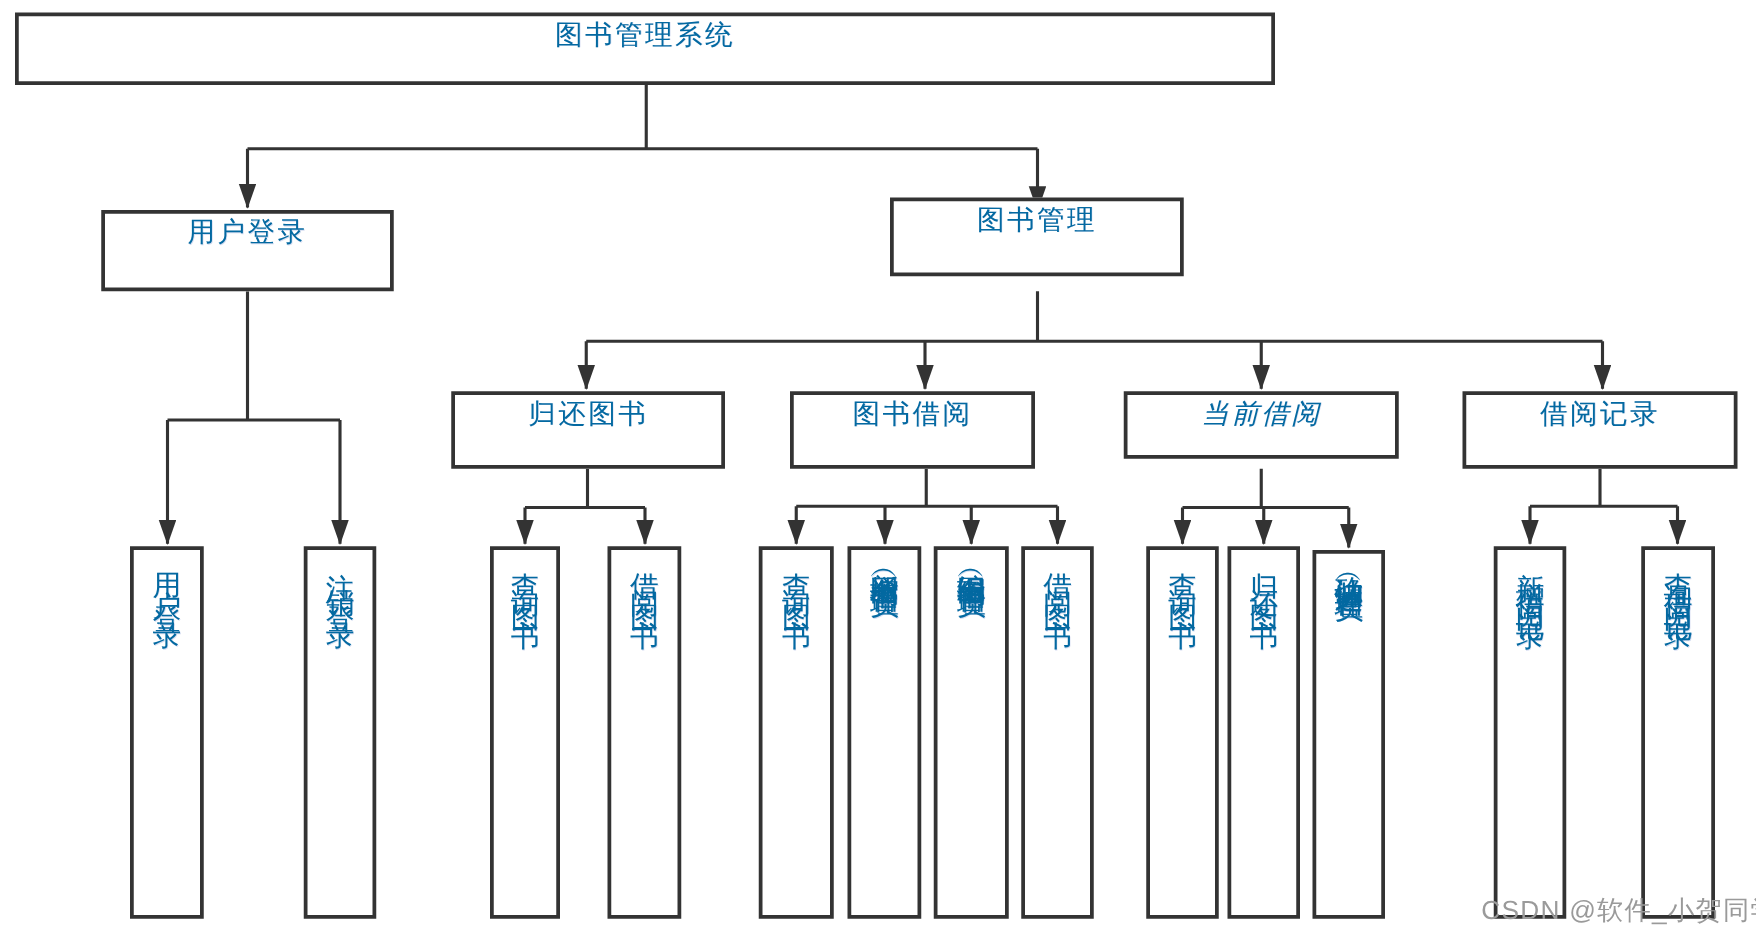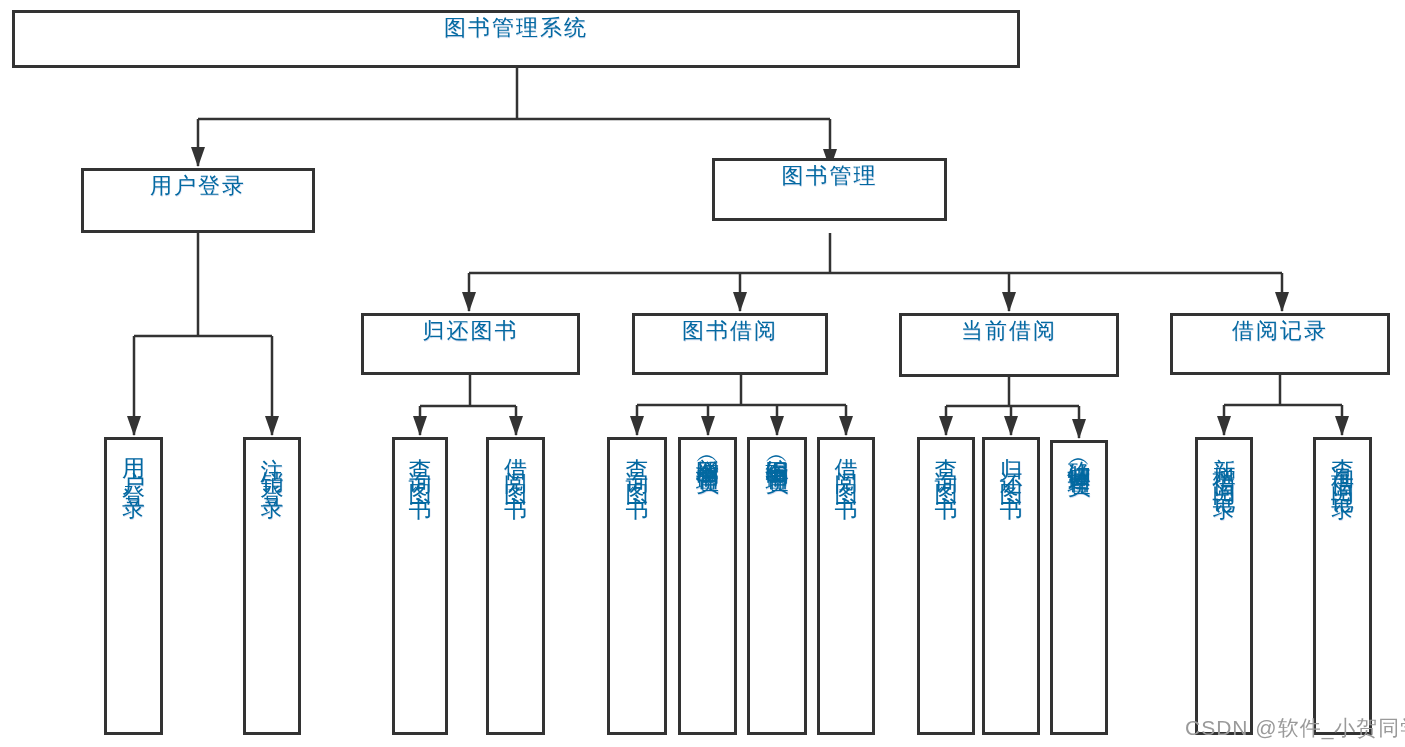--- a/index.html
+++ b/index.html
@@ -126,21 +126,21 @@
   <div class="node h-node" style="left:712px; top:158px; width:235px; height:63px;">
     <span>图书管理</span>
   </div>
 
   <div class="node h-node" style="left:361px; top:313px; width:219px; height:62px;">
     <span>归还图书</span>
   </div>
   <div class="node h-node" style="left:632px; top:313px; width:196px; height:62px;">
     <span>图书借阅</span>
   </div>
-  <div class="node h-node" style="left:899px; top:313px; width:220px; height:64px;">
+  <div class="node h-node" style="left:899px; top:313px; width:220px; height:54px;font-style:italic;">
     <span>当前借阅</span>
   </div>
   <div class="node h-node" style="left:1170px; top:313px; width:220px; height:62px;">
     <span>借阅记录</span>
   </div>
 
   <div class="node leaf" style="left:104px; width:59px;">
     <span class="leaf-label" style="letter-spacing: 13px;">用户登录</span>
   </div>
   <div class="node leaf" style="left:243px; width:58px;">

